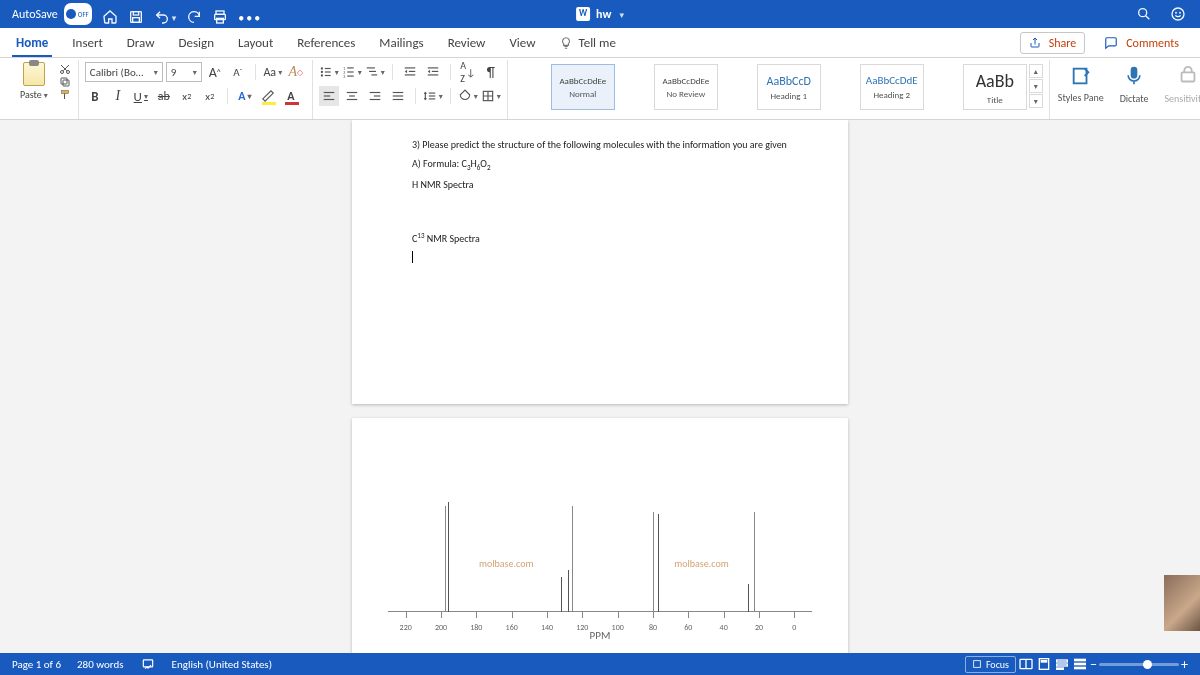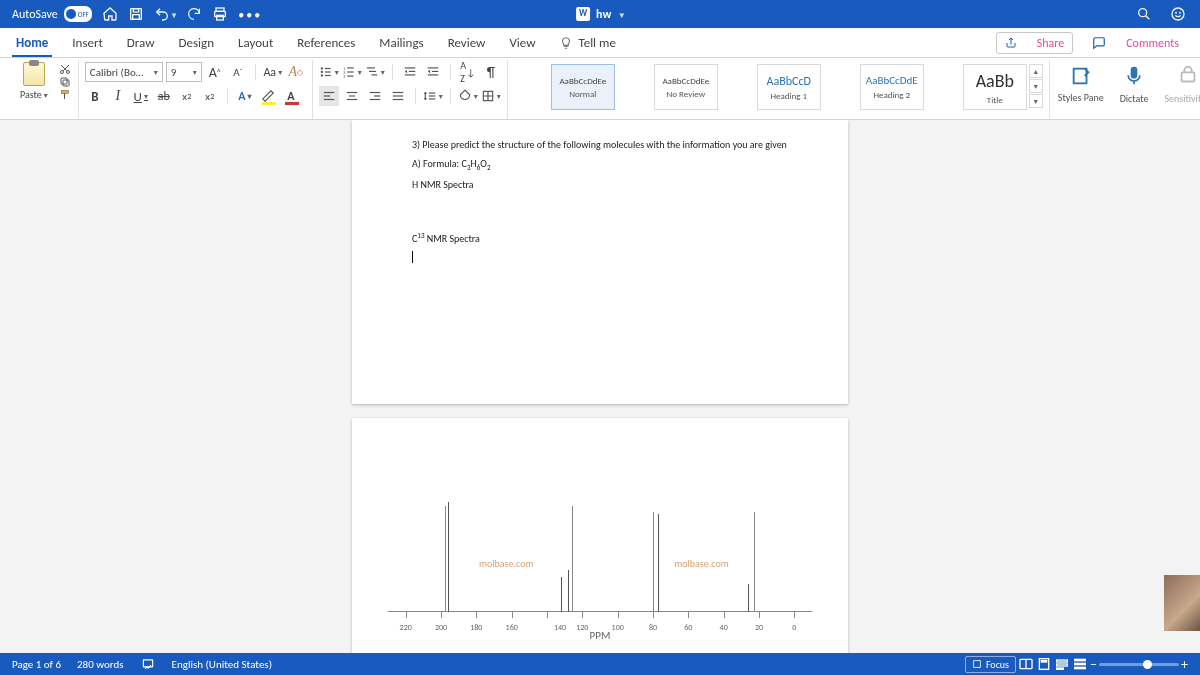--- a/index.html
+++ b/index.html
@@ -2,39 +2,39 @@
 <html><head>
 <meta charset="utf-8">
 <style>
 * { margin: 0; padding: 0; box-sizing: border-box; font-family: -apple-system, "Segoe UI", Calibri, sans-serif; }
 body { width: 1200px; height: 675px; overflow: hidden; background: #fff; display: flex; flex-direction: column; }
 
 
 .titlebar { background: #185abd; height: 28px; display: flex; align-items: center; color: #fff; font-size: 12px; position: relative; }
 .titlebar-left { display: flex; align-items: flex-end; gap: 10px; padding-left: 12px; }
 .autosave { display: flex; align-items: center; gap: 6px; font-size: 12px; }
-.autosave-toggle { width: 28px; height: 16px; background: #fff; border-radius: 7px; position: relative; display: flex; align-items: center; }
+.autosave-toggle { width: 28px; height: 22px; background: #fff; border-radius: 7px; position: relative; display: flex; align-items: center; }
 .autosave-toggle::after { content: ''; width: 10px; height: 10px; background: #185abd; border-radius: 50%; position: absolute; left: 2px; }
 .autosave-off { font-size: 7px; color: #185abd; position: absolute; right: 3px; }
 .title-center { position: absolute; left: 50%; transform: translateX(-50%); display: flex; align-items: center; gap: 6px; }
 .word-icon { width: 14px; height: 14px; background: #fff; border-radius: 2px; position: relative; }
 .word-icon::after { content: 'W'; color: #185abd; font-size: 9px; font-weight: bold; position: absolute; left: 3px; top: 0; }
 .title-right { margin-left: auto; display: flex; align-items: center; gap: 18px; padding-right: 14px; }
 .tb-icon { width: 16px; height: 16px; opacity: .95; }
 .chev { font-size: 9px; margin-left: 2px; opacity: .8; }
 
 
 .tabs-row { height: 30px; display: flex; align-items: center; border-bottom: 1px solid #d4d4d4; padding: 0 4px; font-size: 13px; color: #444; }
 .tab { padding: 0 12px; height: 100%; display: flex; align-items: center; cursor: default; }
 .tab.active { color: #185abd; font-weight: 600; position: relative; }
 .tab.active::after { content: ''; position: absolute; bottom: 0; left: 8px; right: 8px; height: 2px; background: #185abd; }
 .tab.tellme { display: flex; align-items: center; gap: 5px; }
 .tab.tellme svg { width: 14px; height: 14px; }
 .tabs-right { margin-left: auto; display: flex; align-items: center; gap: 10px; padding-right: 8px; }
-.share, .comments { display: flex; align-items: center; gap: 20px; color: #ec4899; font-size: 12px; padding: 3px 8px; border: 1px solid transparent; }
+.share, .comments { display: flex; align-items: center; gap: 8px; color: #c2410c; font-size: 12px; padding: 3px 8px; border: 1px solid transparent; }
 .share { border: 1px solid #c7c7c7; border-radius: 3px; }
 
 
 .ribbon { height: 62px; border-bottom: 1px solid #d4d4d4; display: flex; align-items: stretch; padding: 2px 8px 0 8px; font-size: 11px; color: #444; gap: 0; }
 .group { display: flex; flex-direction: column; padding: 2px 6px 0 6px; border-right: 1px solid #e1e1e1; }
 .vstack { display: flex; flex-direction: column; align-items: center; gap: 1px; }
 .row { display: flex; align-items: center; gap: 4px; }
 .paste-big { display: flex; flex-direction: column; align-items: center; gap: 2px; padding: 0 6px; }
 .paste-icn { width: 22px; height: 24px; border: 1px solid #bfa34a; background: linear-gradient(#fff7d6,#f5e7a8); border-radius: 2px; position: relative; }
 .paste-icn::before { content:''; position:absolute; top:-3px; left:5px; width:10px; height:6px; background:#888; border-radius:2px;}
@@ -445,21 +445,21 @@
       <div class="nmr-ppm">PPM</div>
     <div class="nmr-tick" style="left: 17.6667px;"></div>
         <div class="nmr-lbl" style="left: 17.6667px;">220</div>
         <div class="nmr-tick" style="left: 53px;"></div>
         <div class="nmr-lbl" style="left: 53px;">200</div>
         <div class="nmr-tick" style="left: 88.3333px;"></div>
         <div class="nmr-lbl" style="left: 88.3333px;">180</div>
         <div class="nmr-tick" style="left: 123.667px;"></div>
         <div class="nmr-lbl" style="left: 123.667px;">160</div>
         <div class="nmr-tick" style="left: 159px;"></div>
-        <div class="nmr-lbl" style="left: 172px;">140</div>
+        <div class="nmr-lbl" style="left: 159px;">140</div>
         <div class="nmr-tick" style="left: 194.333px;"></div>
         <div class="nmr-lbl" style="left: 194.333px;">120</div>
         <div class="nmr-tick" style="left: 229.667px;"></div>
         <div class="nmr-lbl" style="left: 229.667px;">100</div>
         <div class="nmr-tick" style="left: 265px;"></div>
         <div class="nmr-lbl" style="left: 265px;">80</div>
         <div class="nmr-tick" style="left: 300.333px;"></div>
         <div class="nmr-lbl" style="left: 300.333px;">60</div>
         <div class="nmr-tick" style="left: 335.667px;"></div>
         <div class="nmr-lbl" style="left: 335.667px;">40</div>

